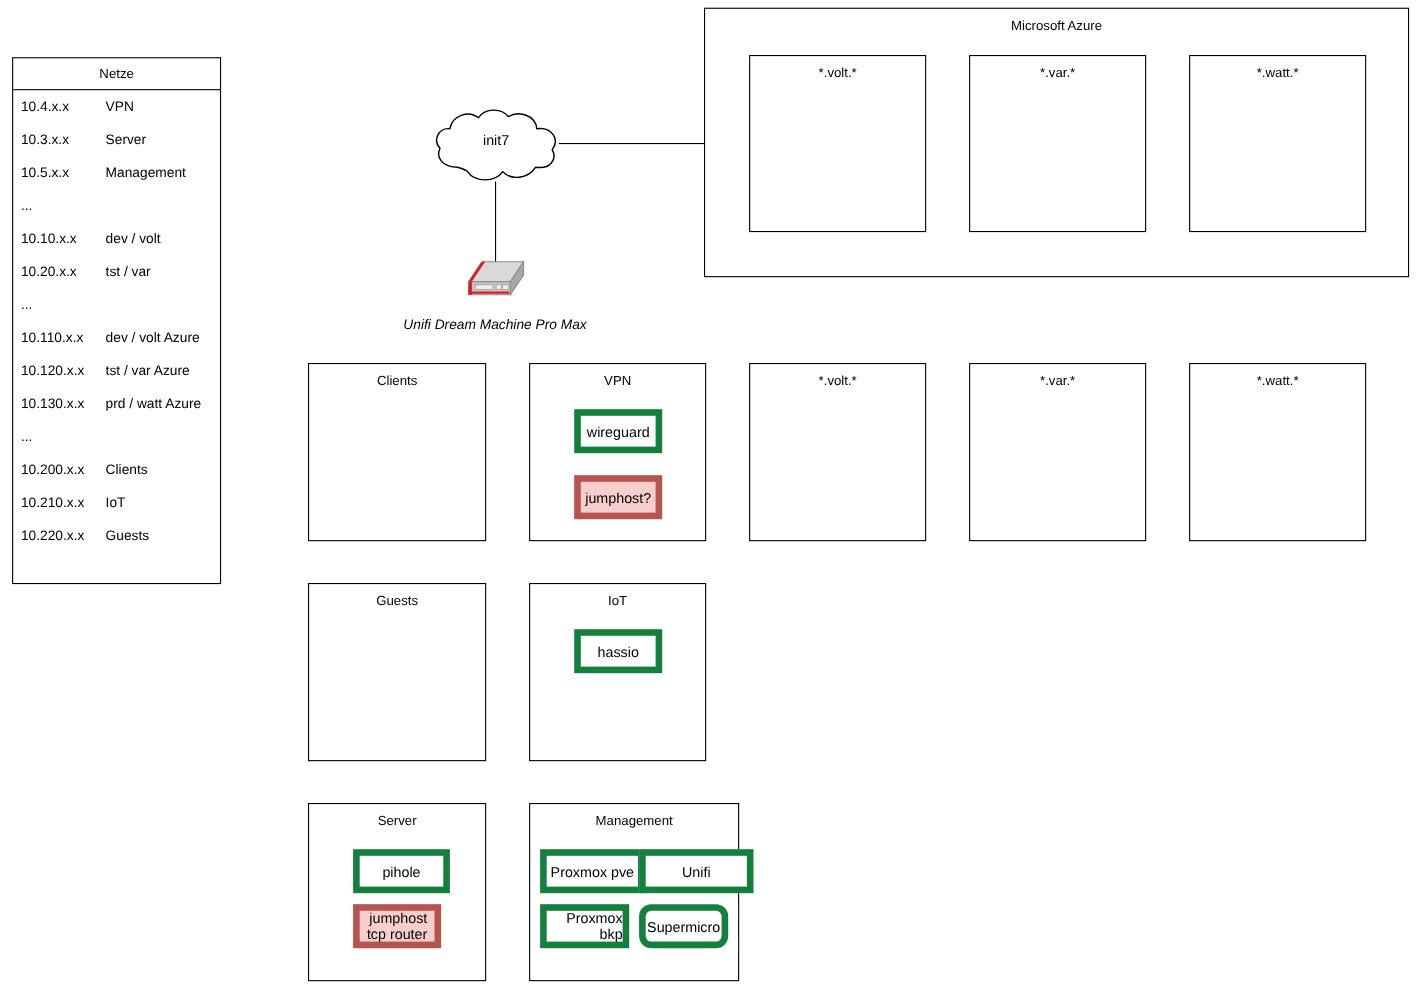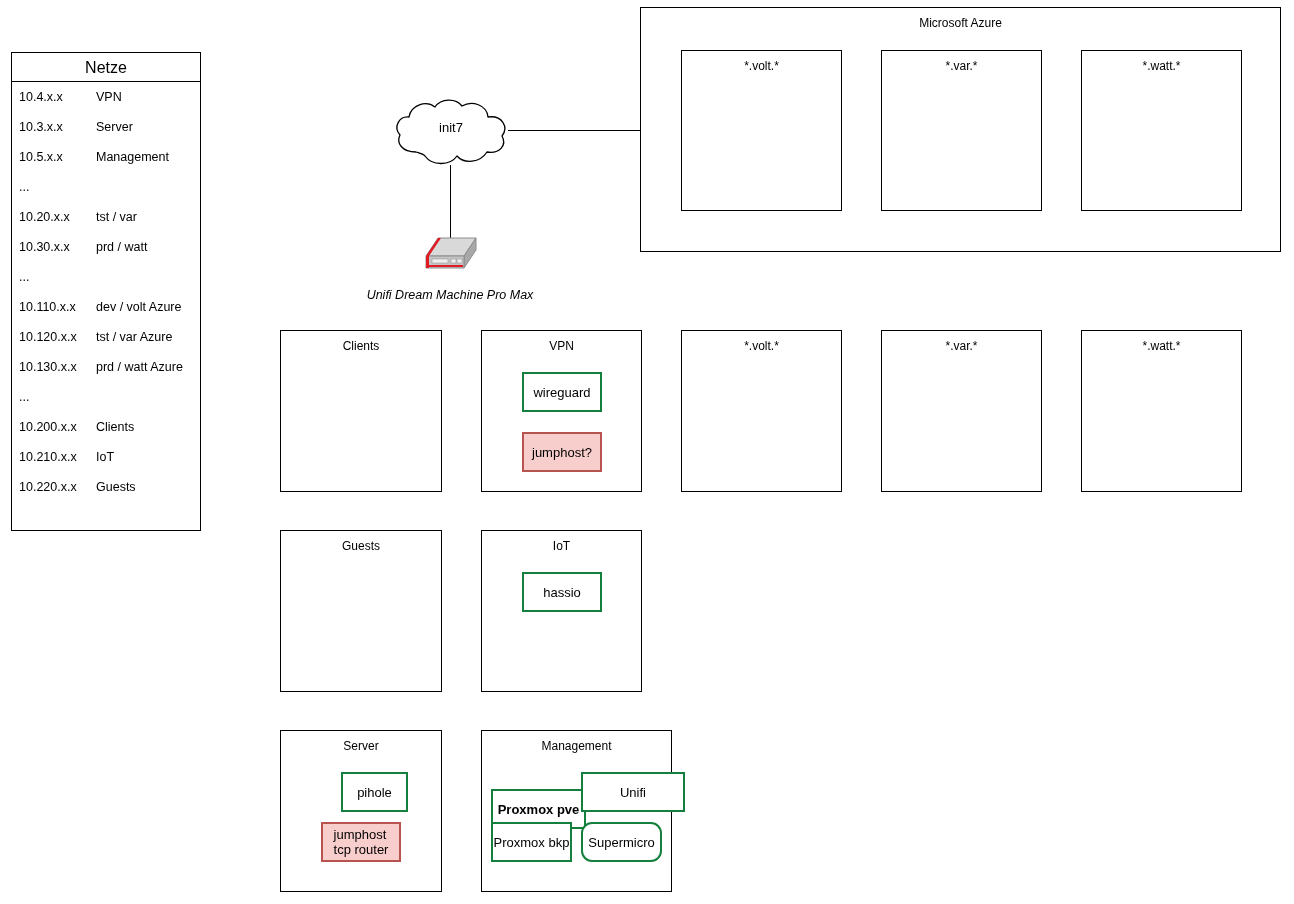--- a/index.html
+++ b/index.html
@@ -28,21 +28,21 @@
     width: 190px;
     height: 479px;
     border: 1px solid #000000;
     box-sizing: border-box;
     background: #ffffff;
   }
   .netze-header {
     height: 29px;
     line-height: 29px;
     text-align: center;
-    font-size: 16px;
+    font-size: 12px;
     border-bottom: 1px solid #000000;
     box-sizing: border-box;
   }
   .netze-rows {
     position: relative;
   }
   .netze-row {
     position: relative;
     height: 30px;
     line-height: 30px;
@@ -71,27 +71,27 @@
     position: absolute;
     left: 0;
     right: 0;
     top: 7px;
     text-align: center;
     font-size: 12px;
     line-height: 16px;
   }
   .node {
     position: absolute;
-    border: 2px solid #15803d;
+    border: 6px solid #15803d;
     box-sizing: border-box;
     background: #ffffff;
     display: flex;
     align-items: center;
     justify-content: center;
-    text-align: left;
+    text-align: right;
     font-size: 13px;
     line-height: 15px;
     white-space: pre-line;
   }
   .node.red {
     background: #f8cecc;
     border-color: #b85450;
   }
 
   
@@ -149,26 +149,26 @@
       </div>
       <div class="netze-row">
         <span class="netze-ip">10.5.x.x</span>
         <span class="netze-label">Management</span>
       </div>
       <div class="netze-row">
         <span class="netze-ip">...</span>
         <span class="netze-label"></span>
       </div>
       <div class="netze-row">
+        <span class="netze-ip">10.10.x.x</span>
+        <span class="netze-label">dev / volt</span>
+      </div>
+      <div class="netze-row">
         <span class="netze-ip">10.20.x.x</span>
         <span class="netze-label">tst / var</span>
-      </div>
-      <div class="netze-row">
-        <span class="netze-ip">10.30.x.x</span>
-        <span class="netze-label">prd / watt</span>
       </div>
       <div class="netze-row">
         <span class="netze-ip">...</span>
         <span class="netze-label"></span>
       </div>
       <div class="netze-row">
         <span class="netze-ip">10.110.x.x</span>
         <span class="netze-label">dev / volt Azure</span>
       </div>
       <div class="netze-row">
@@ -278,26 +278,26 @@
     <div class="box-title">Guests</div>
   </div>
 
   <div class="box" style="left:481px; top:530px; width:161px; height:162px;">
     <div class="box-title">IoT</div>
     <div class="node" style="left:40px; top:41px; width:80px; height:40px;">hassio</div>
   </div>
 
   <div class="box" style="left:280px; top:730px; width:162px; height:162px;">
     <div class="box-title">Server</div>
-    <div class="node" style="left:40px; top:41px; width:67px; height:40px;margin-left:20px;">pihole</div>
+    <div class="node" style="left:40px; top:41px; width:88px; height:40px;">pihole</div>
     <div class="node red" style="left:40px; top:91px; width:80px; height:40px;">jumphost
 tcp router</div>
   </div>
 
   <div class="box" style="left:481px; top:730px; width:191px; height:162px;">
     <div class="box-title">Management</div>
-    <div class="node" style="left:9px; top:58px; width:95px; height:40px;font-weight:bold;">Proxmox pve</div>
+    <div class="node" style="left:9px; top:41px; width:95px; height:40px;">Proxmox pve</div>
     <div class="node" style="left:99px; top:41px; width:104px; height:40px;">Unifi</div>
     <div class="node" style="left:9px; top:91px; width:81px; height:40px;">Proxmox bkp</div>
     <div class="node" style="left:99px; top:91px; width:81px; height:40px;border-radius:11px;">Supermicro</div>
   </div>
 
 </div>
 
 </body></html>

